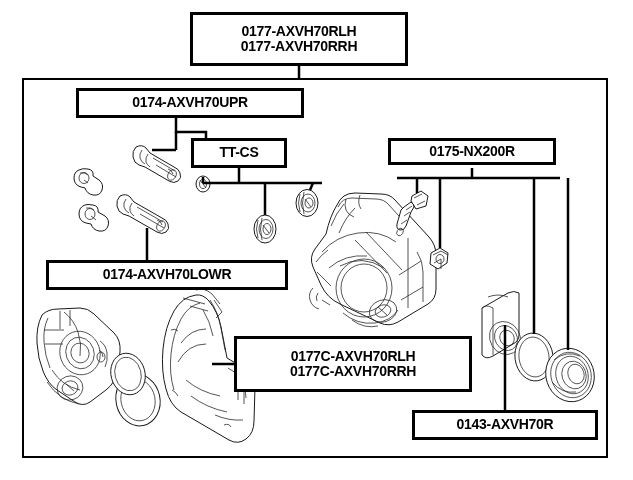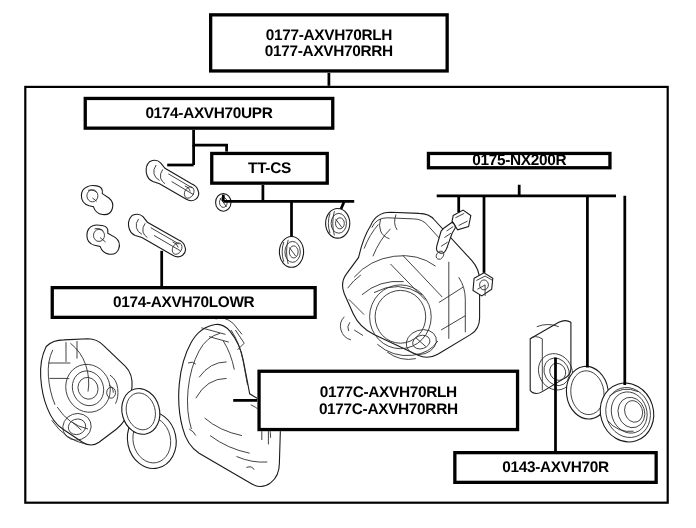--- a/index.html
+++ b/index.html
@@ -338,25 +338,25 @@
 
   <div class="label-box" style="left:190px; top:12px; width:218px; height:54px;">
     <div class="line">0177-AXVH70RLH</div>
     <div class="line">0177-AXVH70RRH</div>
   </div>
 
   <div class="label-box" style="left:76px; top:88px; width:228px; height:30px;text-align:right;">
     <div class="line">0174-AXVH70UPR</div>
   </div>
 
-  <div class="label-box" style="left:191px; top:138px; width:108px; height:30px;">
+  <div class="label-box" style="left:191px; top:138px; width:96px; height:30px;">
     <div class="line">TT-CS</div>
   </div>
 
-  <div class="label-box" style="left:388px; top:138px; width:168px; height:16px;">
+  <div class="label-box" style="left:388px; top:138px; width:168px; height:27px;">
     <div class="line">0175-NX200R</div>
   </div>
 
   <div class="label-box" style="left:26px; top:260px; width:242px; height:30px;margin-left:20px;">
     <div class="line">0174-AXVH70LOWR</div>
   </div>
 
   <div class="label-box" style="left:234px; top:336px; width:238px; height:56px;">
     <div class="line">0177C-AXVH70RLH</div>
     <div class="line">0177C-AXVH70RRH</div>

